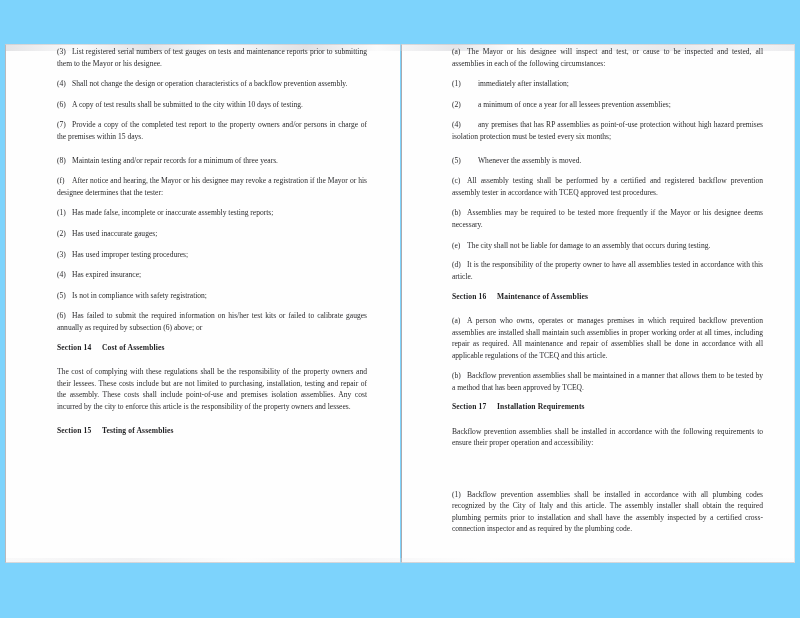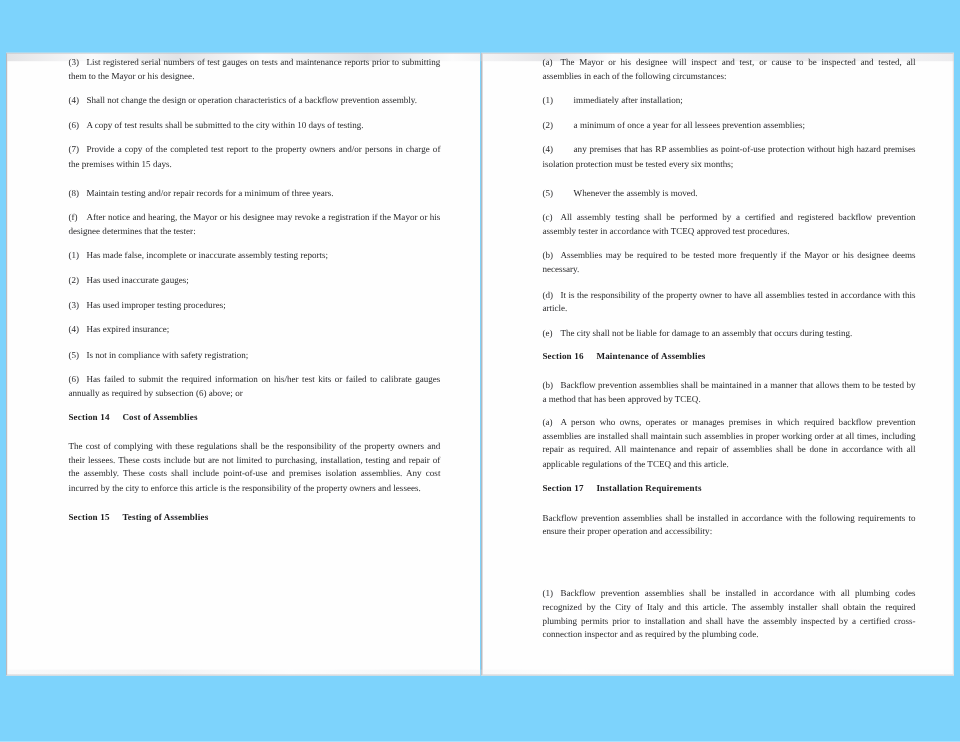--- a/index.html
+++ b/index.html
@@ -239,40 +239,40 @@
     </p>
 
     <p class="blk item">
       <span class="marker">(c)</span><span>All assembly testing shall be performed by a certified and registered backflow prevention assembly tester in accordance with TCEQ approved test procedures.</span>
     </p>
 
     <p class="blk item">
       <span class="marker">(b)</span><span>Assemblies may be required to be tested more frequently if the Mayor or his designee deems necessary.</span>
     </p>
 
-    <p class="blk item">
-      <span class="marker">(d)</span><span>It is the responsibility of the property owner to have all assemblies tested in accordance with this article.</span>
-    </p>
-
     <p class="blk item gap-sm">
       <span class="marker">(e)</span><span>The city shall not be liable for damage to an assembly that occurs during testing.</span>
     </p>
 
+    <p class="blk item">
+      <span class="marker">(d)</span><span>It is the responsibility of the property owner to have all assemblies tested in accordance with this article.</span>
+    </p>
+
     <p class="heading gap-lg">
       <span class="h-num">Section 16</span><span>Maintenance of Assemblies</span>
     </p>
 
+    <p class="blk item">
+      <span class="marker">(a)</span><span>A person who owns, operates or manages premises in which required backflow prevention assemblies are installed shall maintain such assemblies in proper working order at all times, including repair as required. All maintenance and repair of assemblies shall be done in accordance with all applicable regulations of the TCEQ and this article.</span>
+    </p>
+
     <p class="blk item gap-sm">
       <span class="marker">(b)</span><span>Backflow prevention assemblies shall be maintained in a manner that allows them to be tested by a method that has been approved by TCEQ.</span>
     </p>
 
-    <p class="blk item">
-      <span class="marker">(a)</span><span>A person who owns, operates or manages premises in which required backflow prevention assemblies are installed shall maintain such assemblies in proper working order at all times, including repair as required. All maintenance and repair of assemblies shall be done in accordance with all applicable regulations of the TCEQ and this article.</span>
-    </p>
-
     <p class="heading gap-lg">
       <span class="h-num">Section 17</span><span>Installation Requirements</span>
     </p>
 
     <p class="blk gap-lg">Backflow prevention assemblies shall be installed in accordance with the following requirements to ensure their proper operation and accessibility:</p>
 
     <p class="blk item">
       <span class="marker">(1)</span><span>Backflow prevention assemblies shall be installed in accordance with all plumbing codes recognized by the City of Italy and this article. The assembly installer shall obtain the required plumbing permits prior to installation and shall have the assembly inspected by a certified cross-connection inspector and as required by the plumbing code.</span>
     </p>
 

